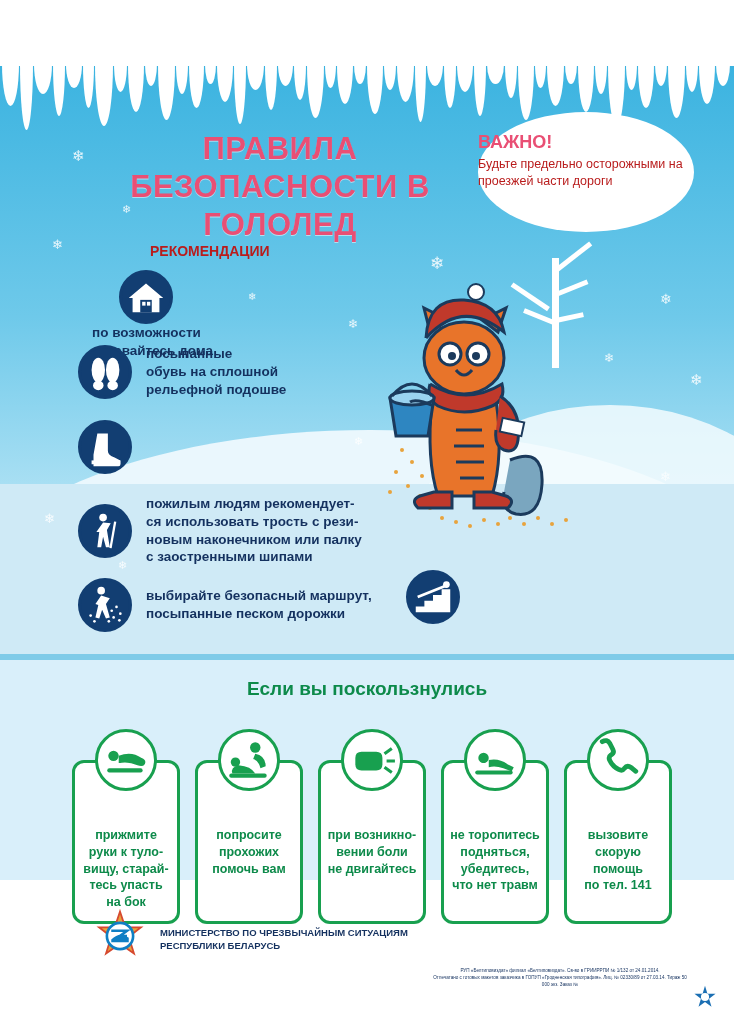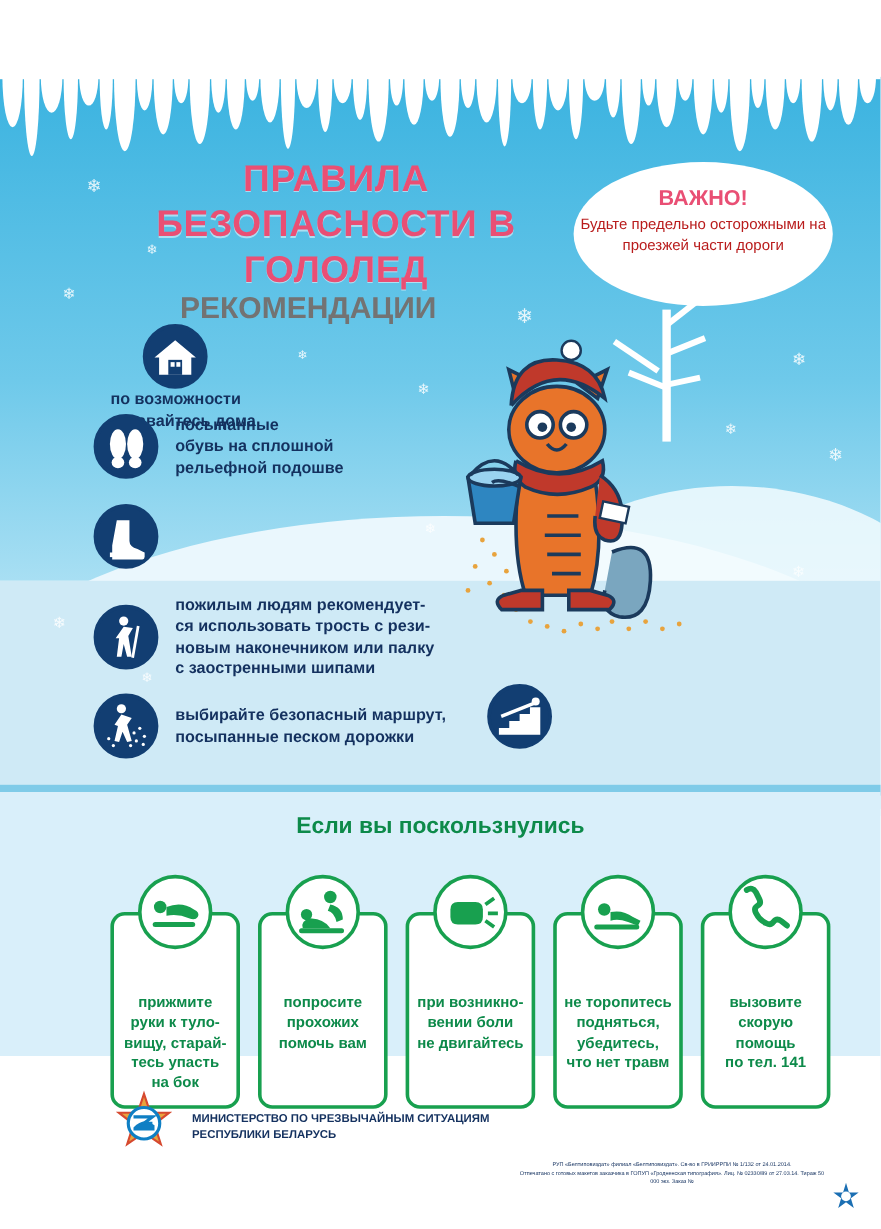--- a/index.html
+++ b/index.html
@@ -103,33 +103,33 @@
     color: #e94f74;
     font-weight: bold;
     font-size: 31px;
     line-height: 1.22;
     letter-spacing: .5px;
     text-shadow: 0 1px 0 rgba(255,255,255,.5);
   }
   .subtitle {
     position: absolute;
     left: 150px; top: 243px;
-    color: #737373;
+    color: #b91c1c;
     font-weight: bold;
-    font-size: 25px;
+    font-size: 14px;
   }
 
   
   .important {
     position: absolute;
-    left: 478px; top: 135px;
+    left: 478px; top: 112px;
     width: 216px; height: 120px;
     background: #ffffff;
     border-radius: 50%;
-    text-align: center;
+    text-align: left;
     color: #14315f;
     padding-top: 20px;
     box-sizing: border-box;
   }
   .important .hdr {
     color: #e94f74;
     font-weight: bold;
     font-size: 18px;
     margin-bottom: 3px;
   }
@@ -198,21 +198,20 @@
     color: #0d8a4a;
     font-weight: bold;
     font-size: 19px;
   }
   .cards {
     position: absolute;
     left: 72px; top: 760px;
     width: 600px;
     display: flex;
     justify-content: space-between;
-    margin-left: 20px;
   }
   .card {
     width: 108px;
     min-height: 110px;
     background: #ffffff;
     border: 3px solid #18a04f;
     border-radius: 12px;
     padding: 30px 6px 10px 6px;
     box-sizing: border-box;
     text-align: center;

